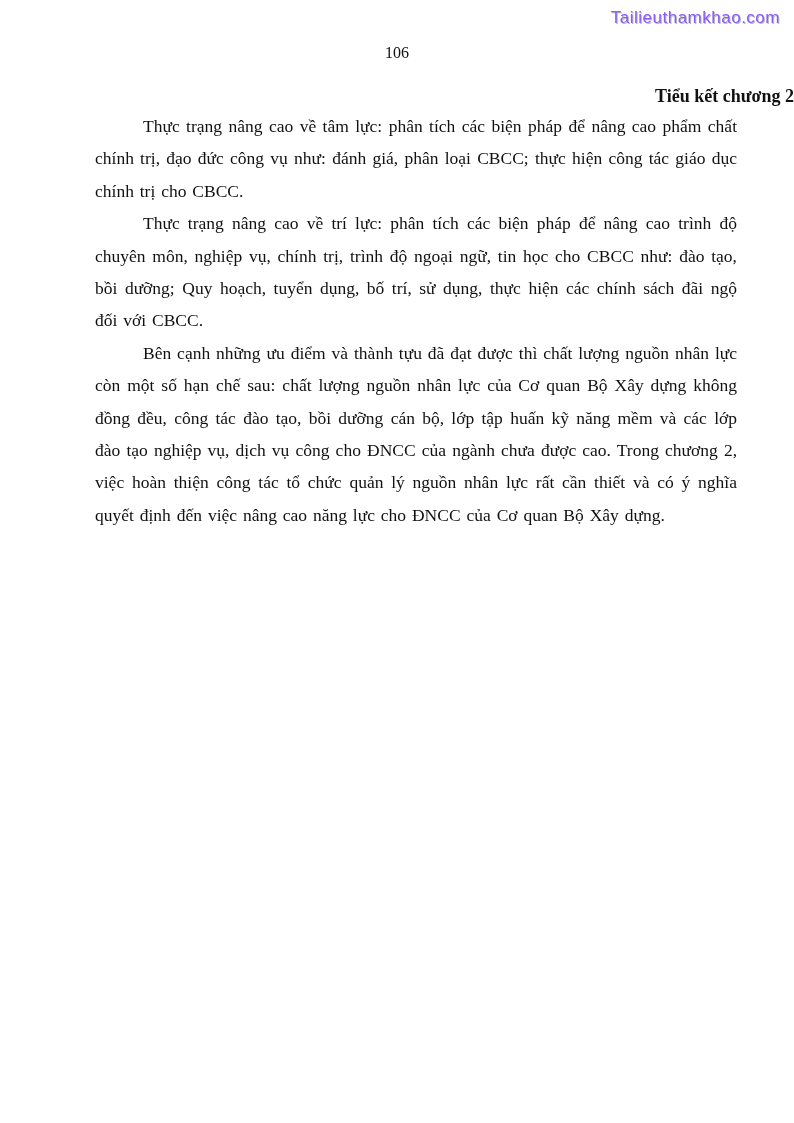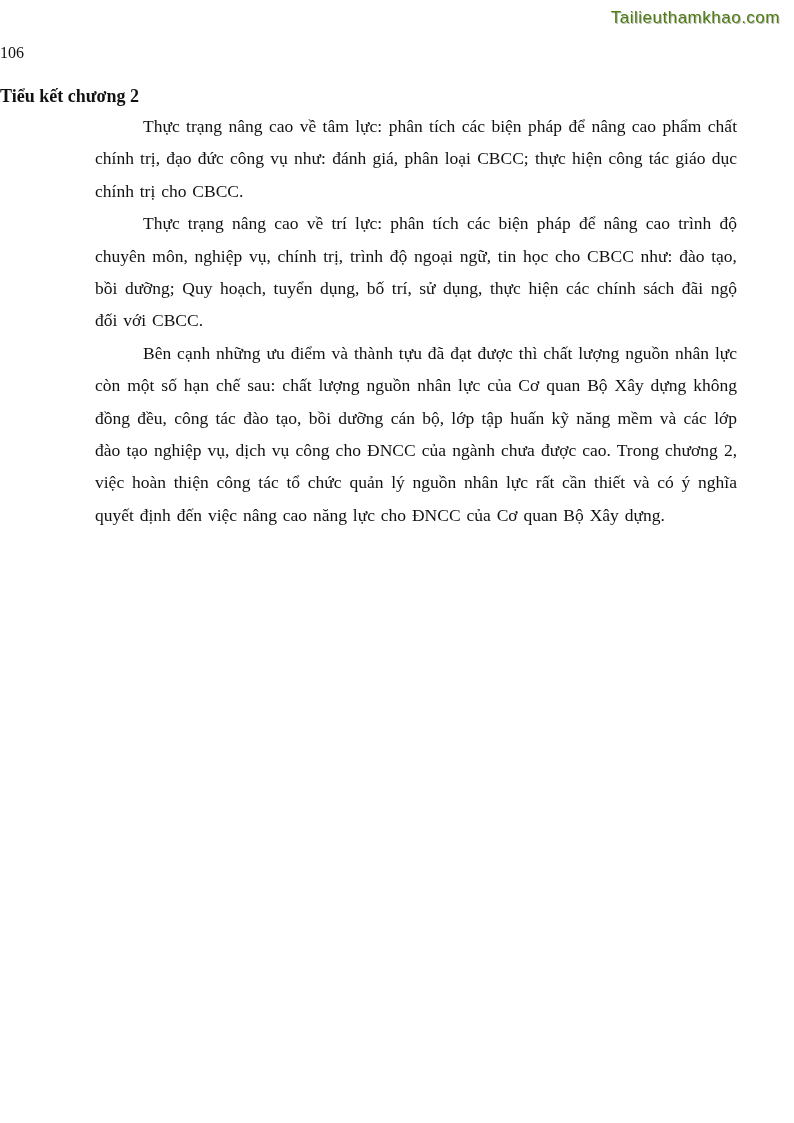--- a/index.html
+++ b/index.html
@@ -16,37 +16,38 @@
     overflow: hidden;
     font-family: "Liberation Serif", serif;
     color: #111111;
   }
   .watermark {
     position: absolute;
     top: 8px;
     right: 14px;
     font-family: "Liberation Sans", sans-serif;
     font-size: 17px;
-    color: #4d7c0f;
+    color: #8b5cf6;
     text-shadow: 1px 1px 0 #b9b9b9, -1px -1px 0 #ffffff;
     letter-spacing: 0.5px;
   }
   .page-number {
     position: absolute;
     top: 44px;
     left: 0;
     width: 100%;
+    text-align: center;
     font-size: 16px;
   }
   .doc-title {
     position: absolute;
     top: 86px;
     left: 0;
     width: 100%;
-    text-align: left;
+    text-align: right;
     font-size: 18px;
     font-weight: bold;
     margin: 0;
   }
   .content {
     position: absolute;
     top: 110px;
     left: 95px;
     width: 642px;
     font-size: 17.5px;

